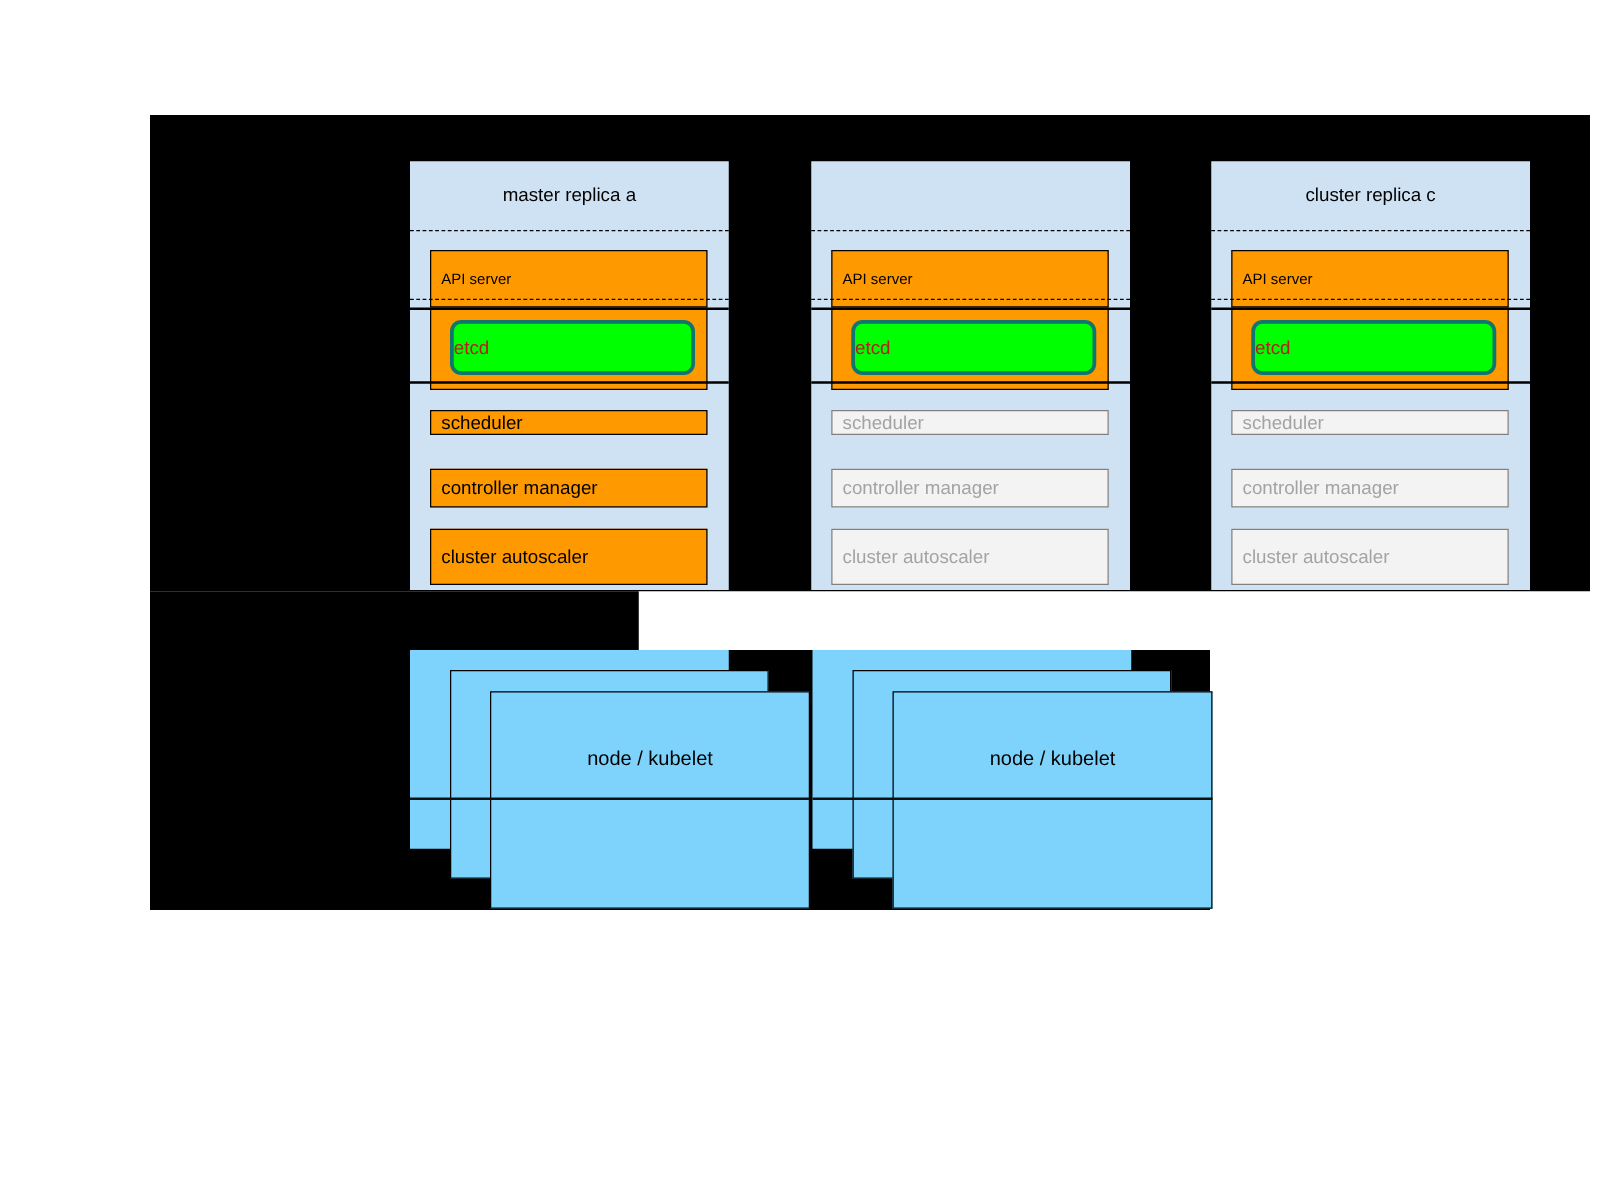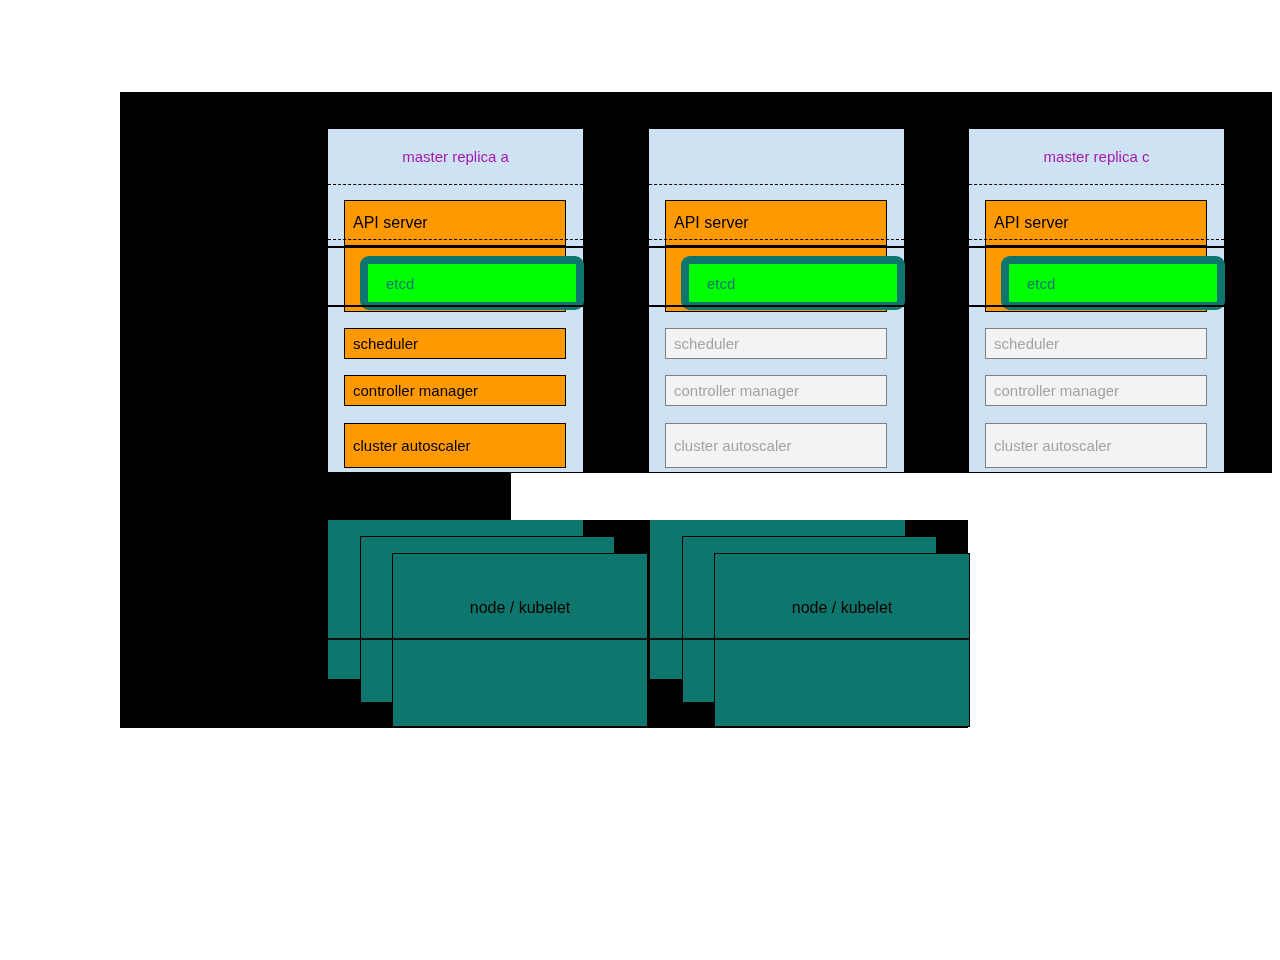--- a/index.html
+++ b/index.html
@@ -17,55 +17,55 @@
     position:absolute; top:129px; width:255px; height:343px;
     background:#cfe2f3;
   }
   #replica-a { left:328px; }
   #replica-b { left:649px; }
   #replica-c { left:969px; }
 
   .replica .title {
     position:absolute; left:0; top:0; width:100%; height:55px;
     display:flex; align-items:center; justify-content:center;
-    font-size:15px; color:#a21caf;
+    font-size:15px; color:#000000;
   }
   .hline  { position:absolute; left:0; width:100%; height:0; z-index:5; }
   .dashed { border-top:1px dashed #000000; }
   .solid  { border-top:2px solid  #000000; }
   .l-dash1 { top:55px;  }
   .l-dash2 { top:110px; }
   .l-solid1{ top:117px; }
   .l-solid2{ top:176px; }
 
   .comp {
     position:absolute; left:16px; width:222px;
     box-sizing:border-box; font-size:15px;
     display:flex; align-items:center; padding-left:8px;
   }
   .comp.active   { background:#ff9900; border:1px solid #000000; color:#000000; }
   .comp.inactive { background:#f3f3f3; border:1px solid #808080; color:#a3a3a3; }
-  .c-api   { top:71px;  height:46px; font-size:16px; }
+  .c-api   { top:71px;  height:46px; font-size:12px; }
   .c-etcdw { top:117px; height:66px; padding-left:0; }
-  .c-sched { top:199px; height:31px; }
+  .c-sched { top:199px; height:20px; }
   .c-ctrl  { top:246px; height:31px; }
   .c-auto  { top:294px; height:45px; }
 
   .etcd-green {
     position:absolute; left:15px; top:9px; width:190px; height:38px;
-    background:#00ff00; border:8px solid #0f766e; border-radius:9px;
-    display:flex; align-items:center; padding-left:18px;
-    font-size:15px; color:#0f766e; box-sizing:content-box;
+    background:#00ff00; border:3px solid #0f766e; border-radius:9px;
+    display:flex; align-items:center; padding-left:0;
+    font-size:15px; color:#b91c1c; box-sizing:content-box;
   }
 
   
   .node-group { position:absolute; top:520px; width:321px; height:208px; }
   #node-group-1 { left:328px; }
   #node-group-2 { left:650px; }
-  .nbox { position:absolute; background:#0f766e; box-sizing:border-box; }
+  .nbox { position:absolute; background:#7dd3fc; box-sizing:border-box; }
   .nback  { left:0;    top:0;    width:255px; height:159px; }
   .nmid   { left:32px; top:16px; width:255px; height:167px; border:1px solid #000000; }
   .nfront { left:64px; top:33px; width:256px; height:174px; border:1px solid #000000; }
   .ndivider {
     position:absolute; left:0; top:118px; width:320px; height:0;
     border-top:2px solid #111111; z-index:6;
   }
   .nlabel {
     position:absolute; left:0; top:44px; width:100%;
     text-align:center; font-size:16px; color:#000000; line-height:20px;
@@ -103,21 +103,21 @@
     </div>
     <div class="hline dashed l-dash2"></div>
     <div class="hline solid l-solid1"></div>
     <div class="hline solid l-solid2"></div>
     <div class="comp inactive c-sched">scheduler</div>
     <div class="comp inactive c-ctrl">controller manager</div>
     <div class="comp inactive c-auto">cluster autoscaler</div>
   </div>
 
   <div class="replica" id="replica-c">
-    <div class="title">master replica c</div>
+    <div class="title">cluster replica c</div>
     <div class="hline dashed l-dash1"></div>
     <div class="comp active c-api">API server</div>
     <div class="comp active c-etcdw">
       <div class="etcd-green">etcd</div>
     </div>
     <div class="hline dashed l-dash2"></div>
     <div class="hline solid l-solid1"></div>
     <div class="hline solid l-solid2"></div>
     <div class="comp inactive c-sched">scheduler</div>
     <div class="comp inactive c-ctrl">controller manager</div>

